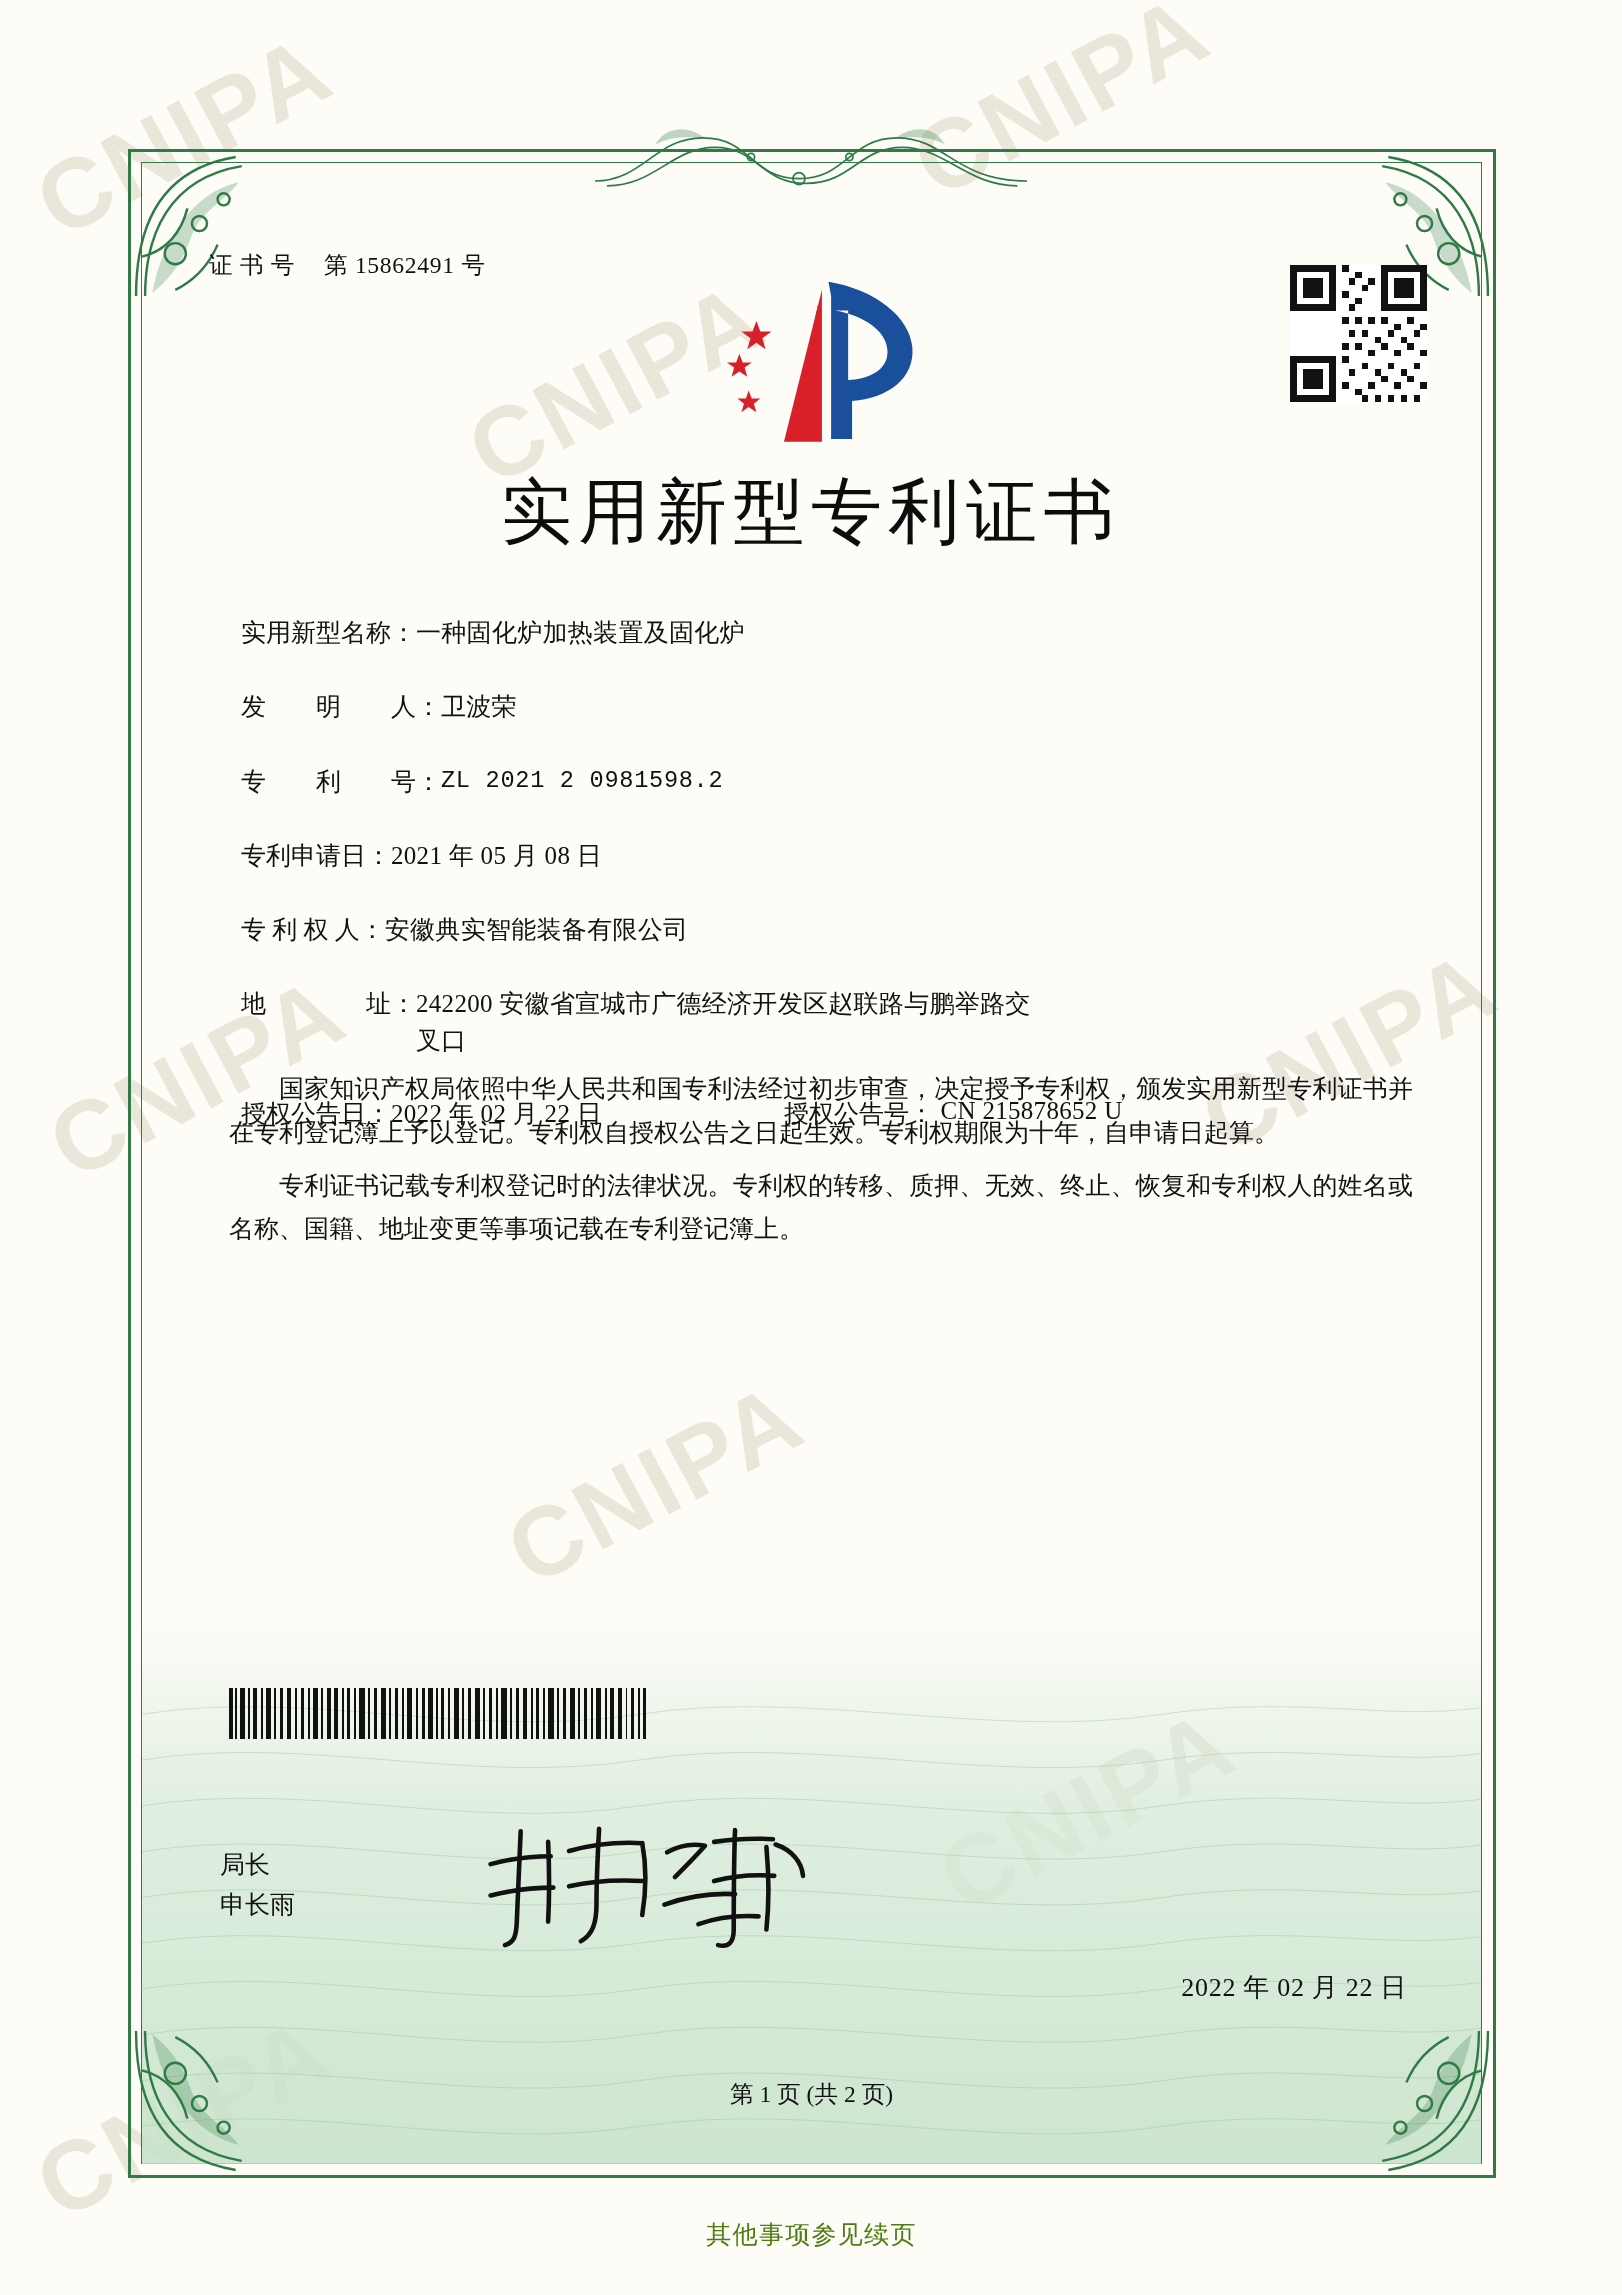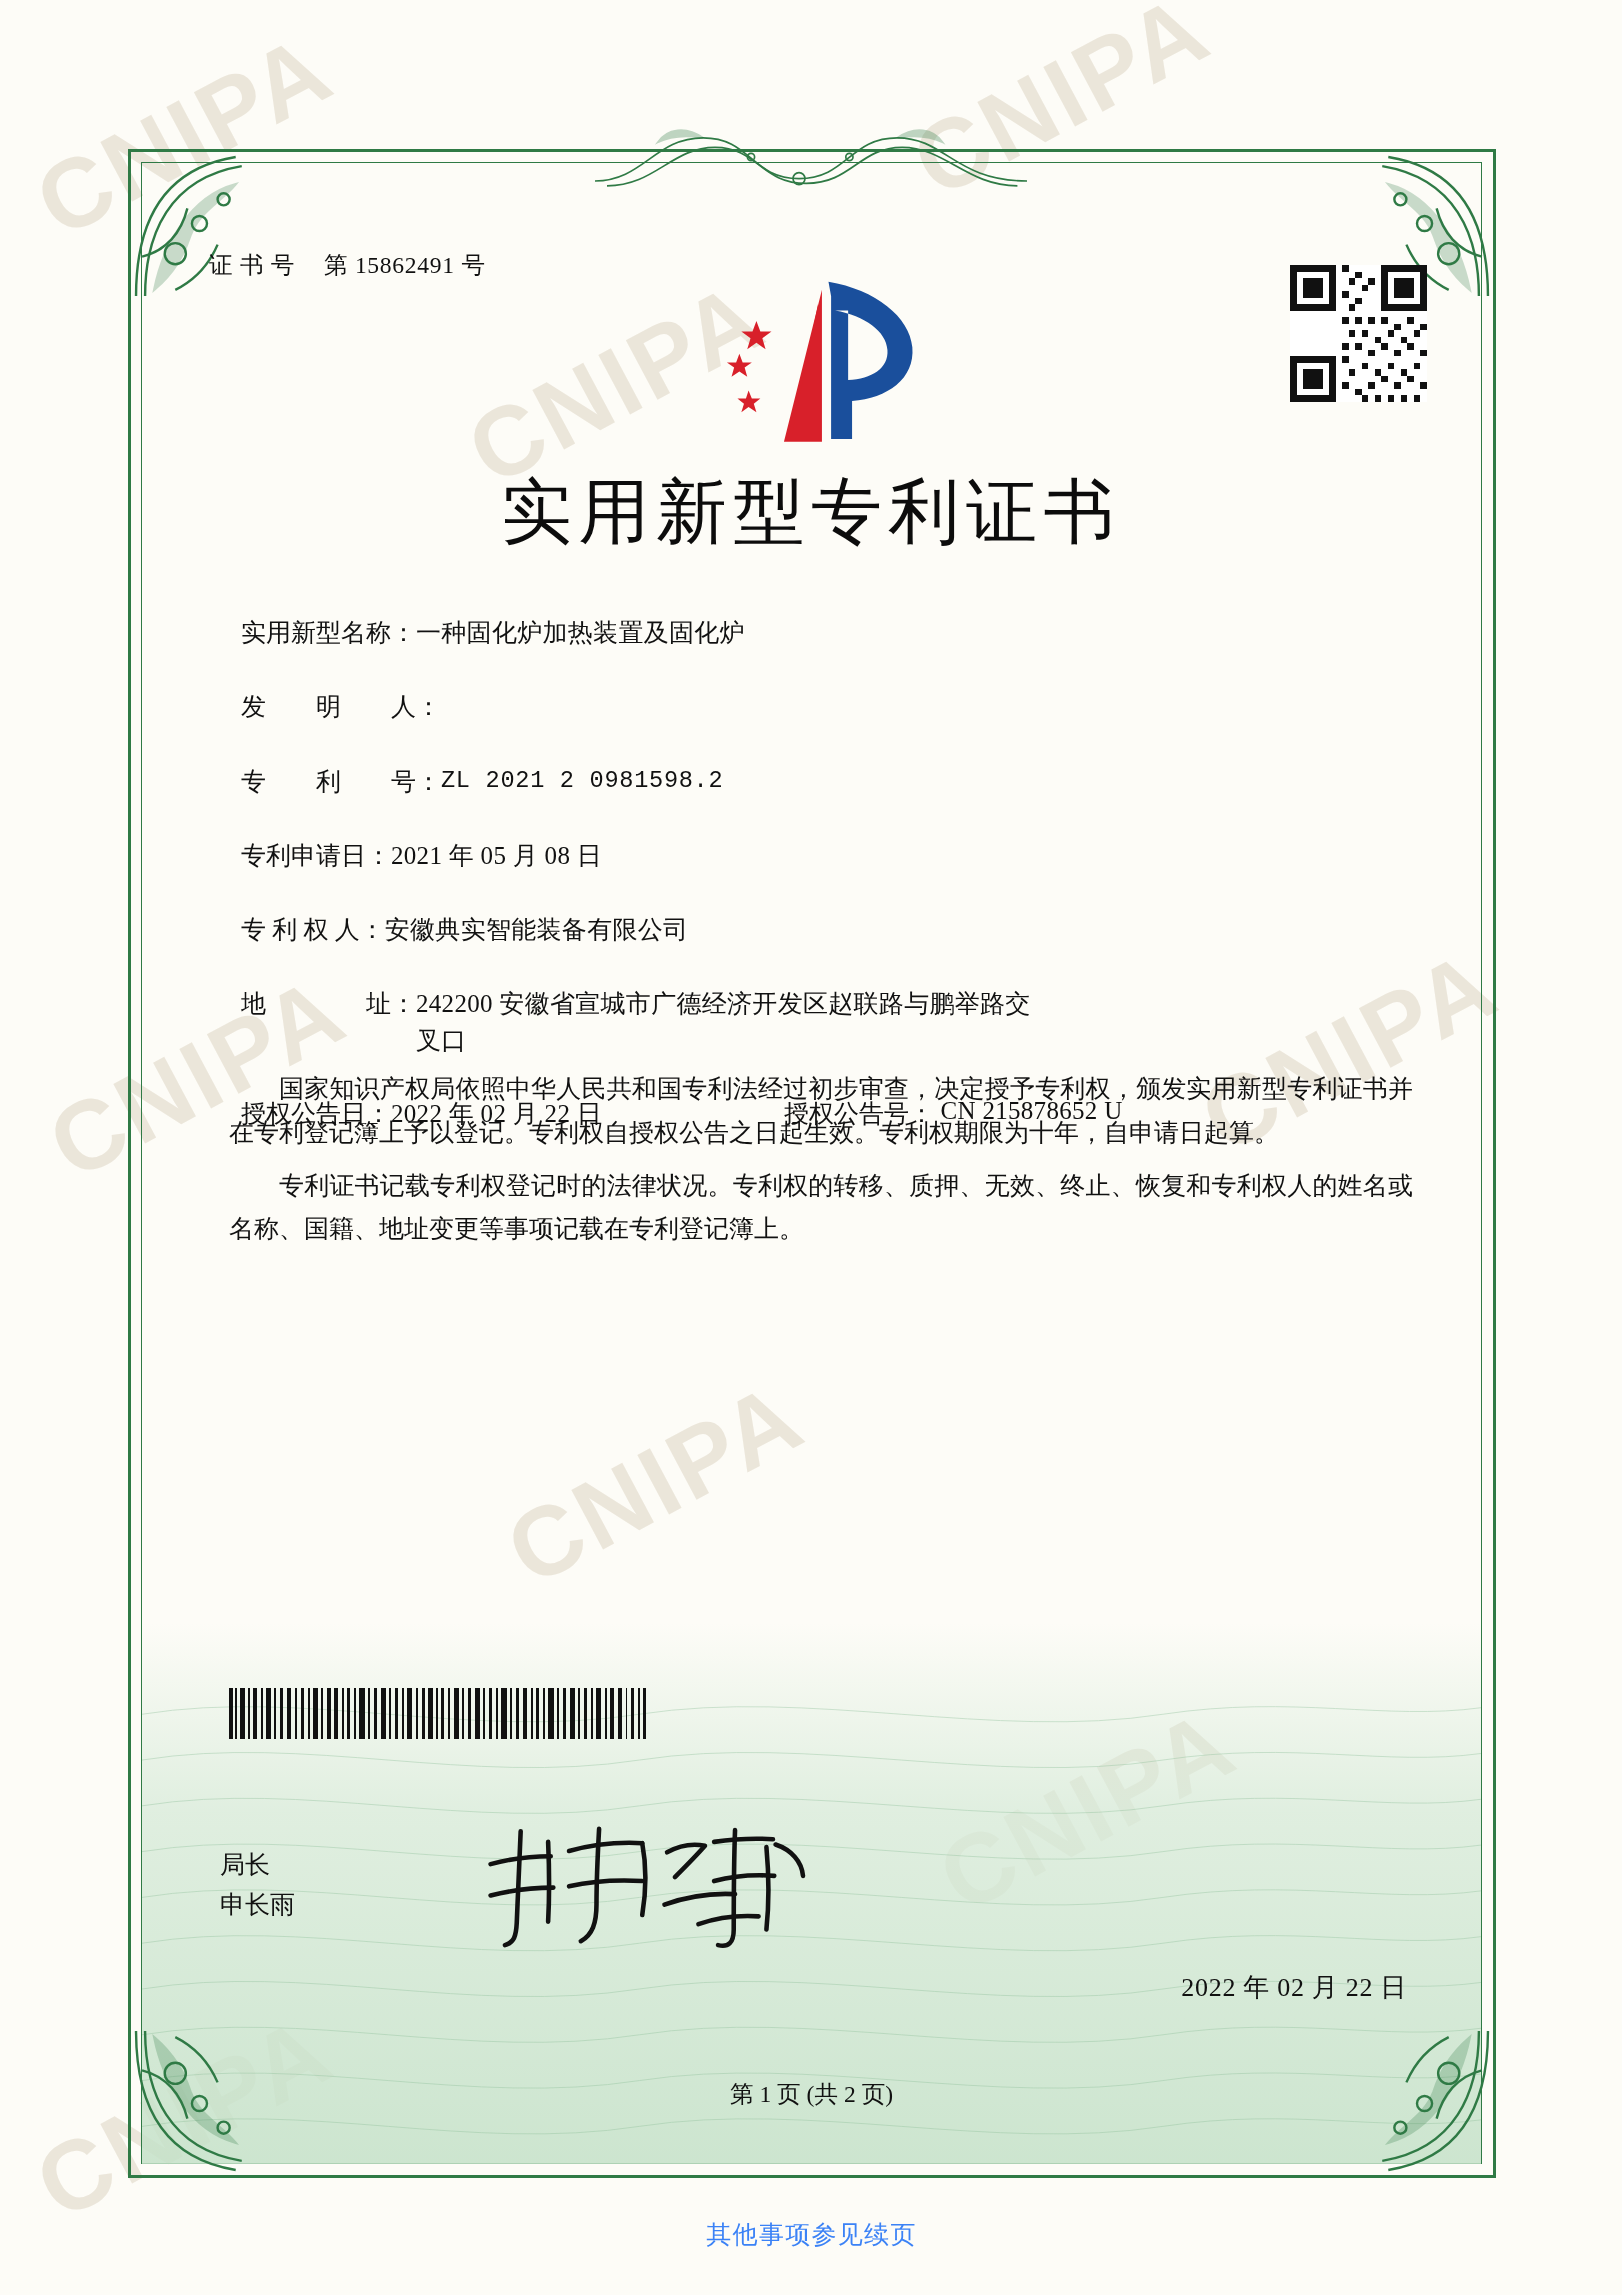--- a/index.html
+++ b/index.html
@@ -243,21 +243,21 @@
     color: #111;
   }
 
   .footnote {
     position: absolute;
     left: 0;
     right: 0;
     top: 2218px;
     text-align: center;
     font-size: 25px;
-    color: #3b82f6;
+    color: #4d7c0f;
     letter-spacing: 1.3px;
   }
 </style>
 </head>
 <body>
 
 <div class="page">
 
   <div class="watermarks">
     <div class="wm" style="left:26px;  top:79px;  font-size:98px;">CNIPA</div>
@@ -362,20 +362,21 @@
 
     <div class="fields">
 
       <div class="field">
         <span class="f-label">实用新型名称：</span>
         <span class="f-value">一种固化炉加热装置及固化炉</span>
       </div>
 
       <div class="field">
         <span class="f-label">发　　明　　人：</span>
+        <span class="f-value">卫波荣</span>
       </div>
 
       <div class="field">
         <span class="f-label">专　　利　　号：</span>
         <span class="f-value mono">ZL 2021 2 0981598.2</span>
       </div>
 
       <div class="field">
         <span class="f-label">专利申请日：</span>
         <span class="f-value">2021 年 05 月 08 日</span>

